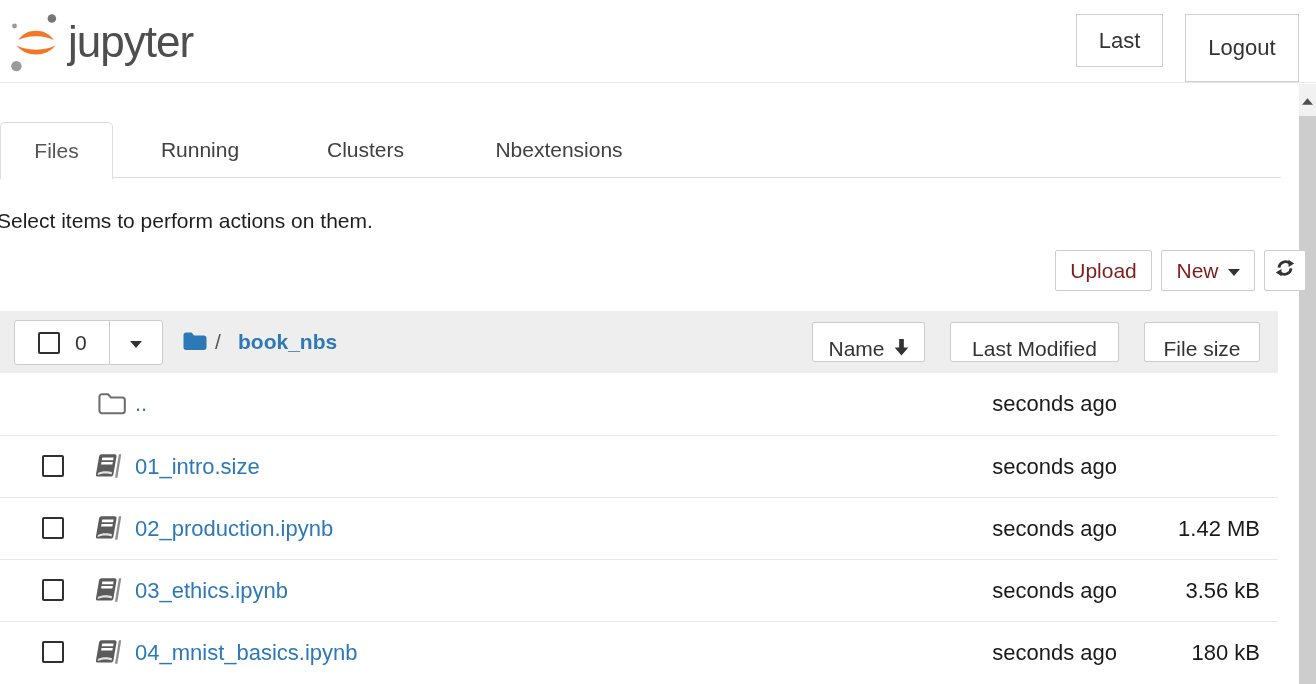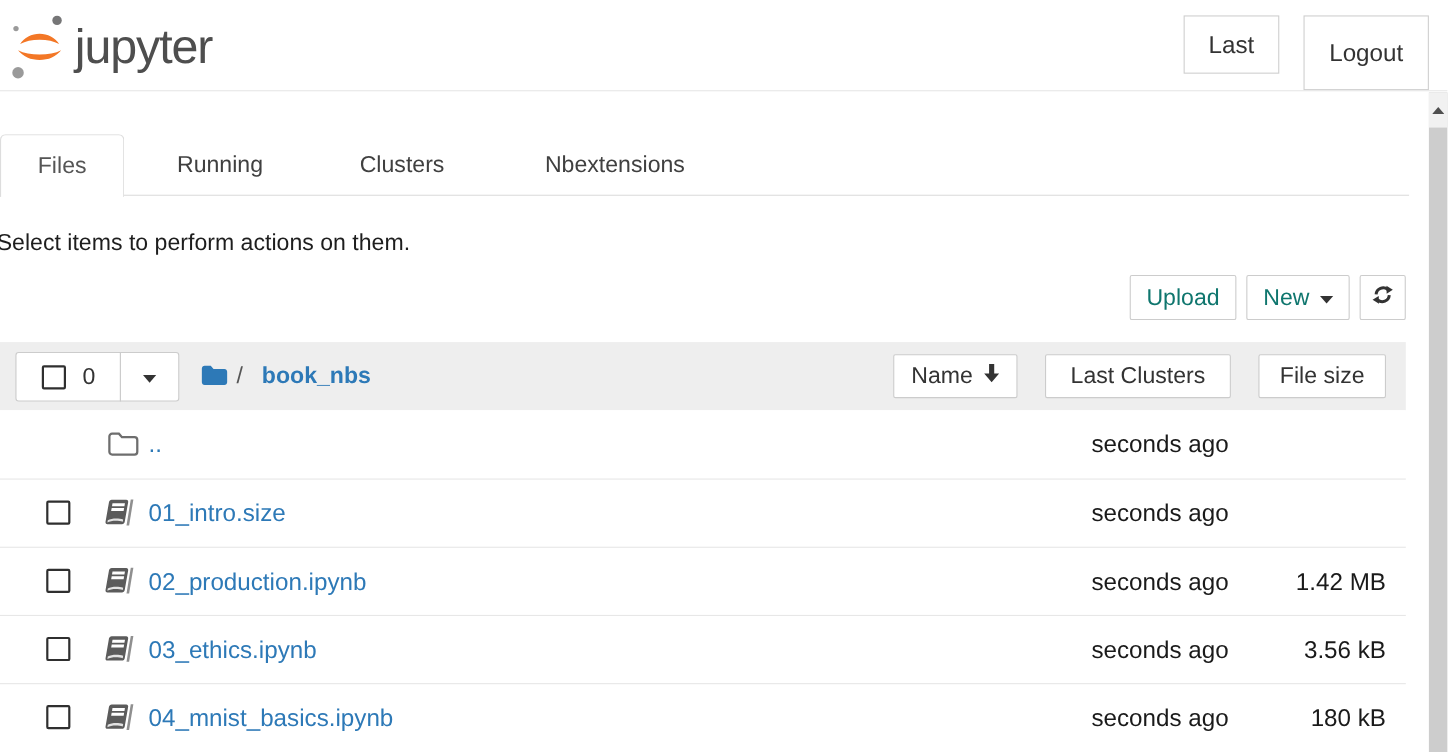--- a/index.html
+++ b/index.html
@@ -28,40 +28,40 @@
   .tab-link { color:#404040; }
   .tab-running { left:137px; width:126px; }
   .tab-clusters { left:303px; width:125px; }
   .tab-nbext { left:465px; width:188px; }
 
   
   .hint { position:absolute; left:-3px; top:209px; font-size:21px; color:#1e1e1e; }
 
   
   .tb-btn { position:absolute; top:250px; height:41px; background:#fff; border:1px solid #ccc; border-radius:2px;
-            font-size:21px; color:#0f766e; display:flex; align-items:center; justify-content:center; gap:9px; cursor:pointer; }
+            font-size:21px; color:#7f1d1d; display:flex; align-items:center; justify-content:center; gap:9px; cursor:pointer;margin-left:28px; }
   .btn-upload  { left:1027px; width:97px; }
   .btn-new     { left:1133px; width:94px; }
   .btn-refresh { left:1236px; width:42px; }
   .caret { display:inline-block; width:0; height:0; border-left:6px solid transparent;
            border-right:6px solid transparent; border-top:7px solid #333; margin-top:3px; }
 
   
   .list-header { position:absolute; left:0; top:311px; width:1278px; height:62px; background:#eee; }
   .btn-group { position:absolute; left:14px; top:9px; height:45px; display:flex; }
   .bg-btn { height:45px; background:#fff; border:1px solid #ccc; display:flex; align-items:center; cursor:pointer; }
   .bg-btn-select { width:96px; border-radius:3px 0 0 3px; padding-left:23px; gap:15px; font-size:21px; color:#333; }
   .bg-btn-caret { width:54px; border-radius:0 3px 3px 0; margin-left:-1px; justify-content:center; }
   .cb { width:22px; height:22px; border:2px solid #2f2f2f; border-radius:2px; background:#fff; flex:none; cursor:pointer; }
   .crumb-folder { position:absolute; left:182px; top:20px; }
   .crumb-sep { position:absolute; left:215px; top:0; line-height:62px; font-size:21px; color:#555; }
   .crumb-current { position:absolute; left:238px; top:0; line-height:62px; font-size:21px; font-weight:bold;
                    color:#2d79b7; text-decoration:none; }
   .sort-btn { position:absolute; top:11px; height:40px; background:#fff; border:1px solid #ccc; border-radius:2px;
-              font-size:21px; color:#333; display:flex; align-items:center; justify-content:center; gap:9px; cursor:pointer; }
+              font-size:21px; color:#333; display:flex; align-items:flex-end; justify-content:center; gap:9px; cursor:pointer; }
   .sort-name { left:812px; width:113px; }
   .sort-modified { left:950px; width:169px; }
   .sort-size { left:1144px; width:116px; }
 
   
   .file-list { position:absolute; left:0; top:373px; width:1278px; }
   .row { position:relative; height:62px; background:#fff; }
   .row + .row { border-top:1px solid #e7e7e7; }
   .row-cb { position:absolute; left:42px; top:19px; }
   .row-icon { position:absolute; left:94px; top:17px; }
@@ -148,21 +148,21 @@
     <a class="crumb-current" href="#">book_nbs</a>
 
     <button class="sort-btn sort-name">
       <span>Name</span>
       <span>
         <svg width="15" height="17" viewBox="0 0 14 16">
           <path d="M4.8 0 H9.2 V8 H13.4 L7 15.6 L0.6 8 H4.8 Z" fill="#333"></path>
         </svg>
       </span>
     </button>
-    <button class="sort-btn sort-modified">Last Clusters</button>
+    <button class="sort-btn sort-modified">Last Modified</button>
     <button class="sort-btn sort-size">File size</button>
   </div>
 
   <div class="file-list">
       <div class="row">
 
       <span class="row-icon-folder">
         <svg width="30" height="24" viewBox="0 0 26 21">
           <path d="M2 4.2 C2 3 3 2 4.2 2 h5.4 l2.4 2.8 h10 c1.2 0 2.2 1 2.2 2.2 v9.4 c0 1.2 -1 2.2 -2.2 2.2 H4.2 c-1.2 0 -2.2 -1 -2.2 -2.2 Z" fill="none" stroke="#6e6e6e" stroke-width="1.8"></path>
         </svg>

